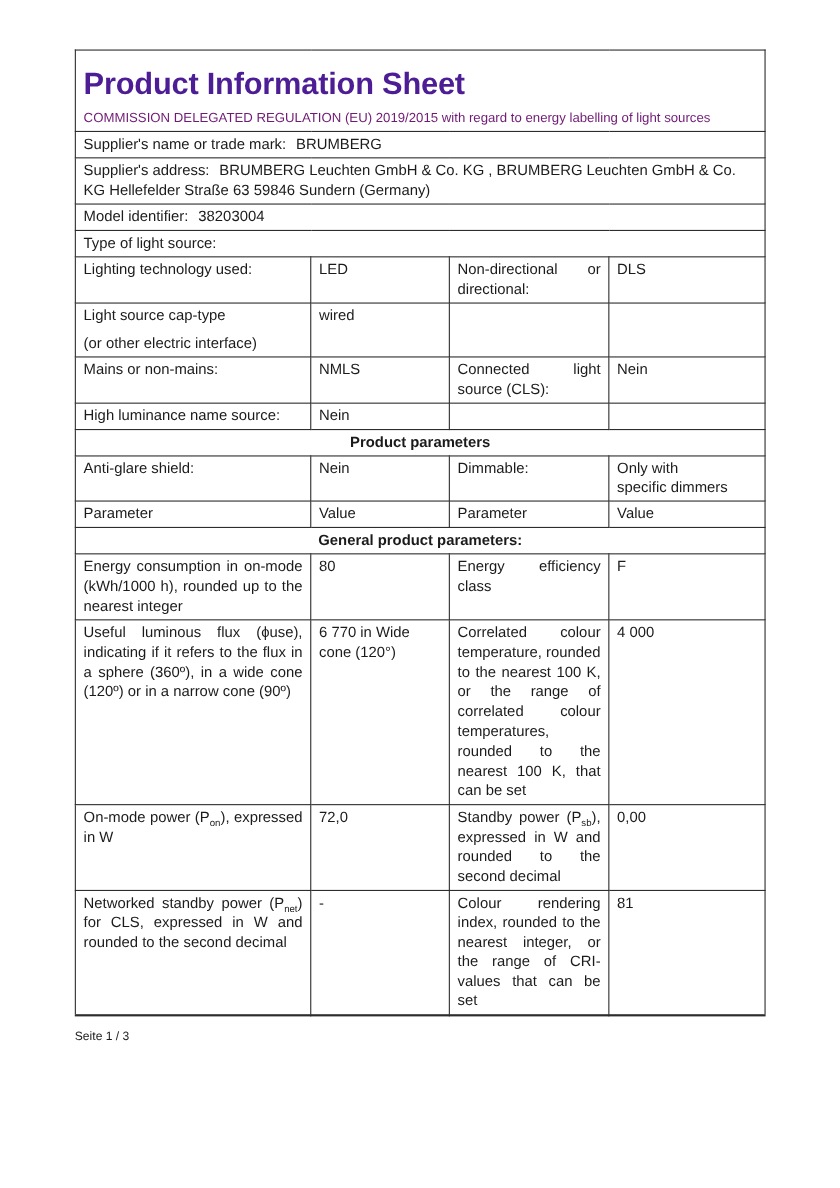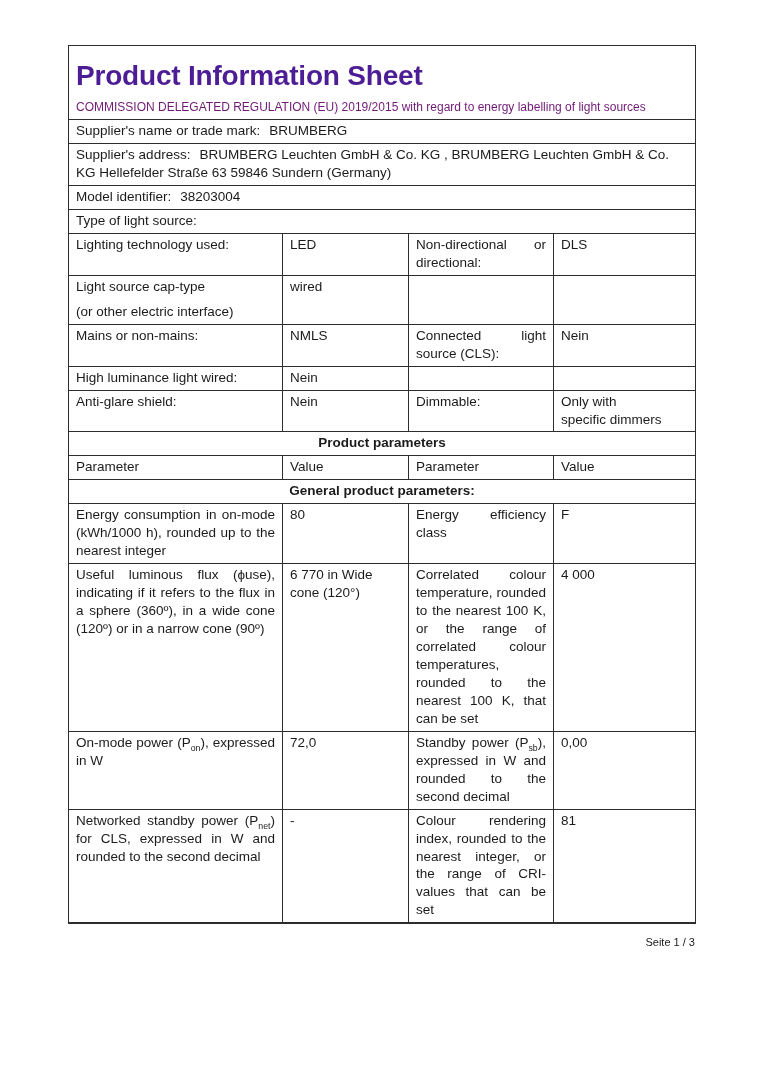--- a/index.html
+++ b/index.html
@@ -63,21 +63,21 @@
     text-align: center;
     font-weight: 700;
     padding: 3px 7px;
   }
   .pgap { margin-top: 7px; }
   sub { font-size: 0.65em; line-height: 0; }
 
   .footer {
     width: 627px;
     margin: 12px 0 12px 68px;
-    text-align: right;
+    text-align: left;
     font-size: 11px;
     color: #1b1b1b;
   }
 </style>
 </head>
 <body>
 
 <div class="sheet">
 
   <table class="doc">
@@ -139,41 +139,41 @@
 
     <tr>
       <td class="p">Mains or non-mains:</td>
       <td class="val">NMLS</td>
       <td class="p">Connected light source (CLS):</td>
       <td class="val">Nein</td>
     </tr>
 
 
     <tr>
-      <td class="p">High luminance light wired:</td>
+      <td class="p">High luminance name source:</td>
       <td class="val">Nein</td>
       <td class="p"></td>
       <td class="val"></td>
+    </tr>
+
+    <tr>
+      <td colspan="4" class="section">Product parameters</td>
     </tr>
 
     <tr>
       <td class="p">Anti-glare shield:</td>
       <td class="val">Nein</td>
       <td class="p">Dimmable:</td>
       <td class="val">
         <div>Only with</div>
         <div>specific dimmers</div>
       </td>
     </tr>
 
     <tr>
-      <td colspan="4" class="section">Product parameters</td>
-    </tr>
-
-    <tr>
       <td>Parameter</td>
       <td>Value</td>
       <td>Parameter</td>
       <td>Value</td>
     </tr>
 
     <tr>
       <td colspan="4" class="section">General product parameters:</td>
     </tr>
 

